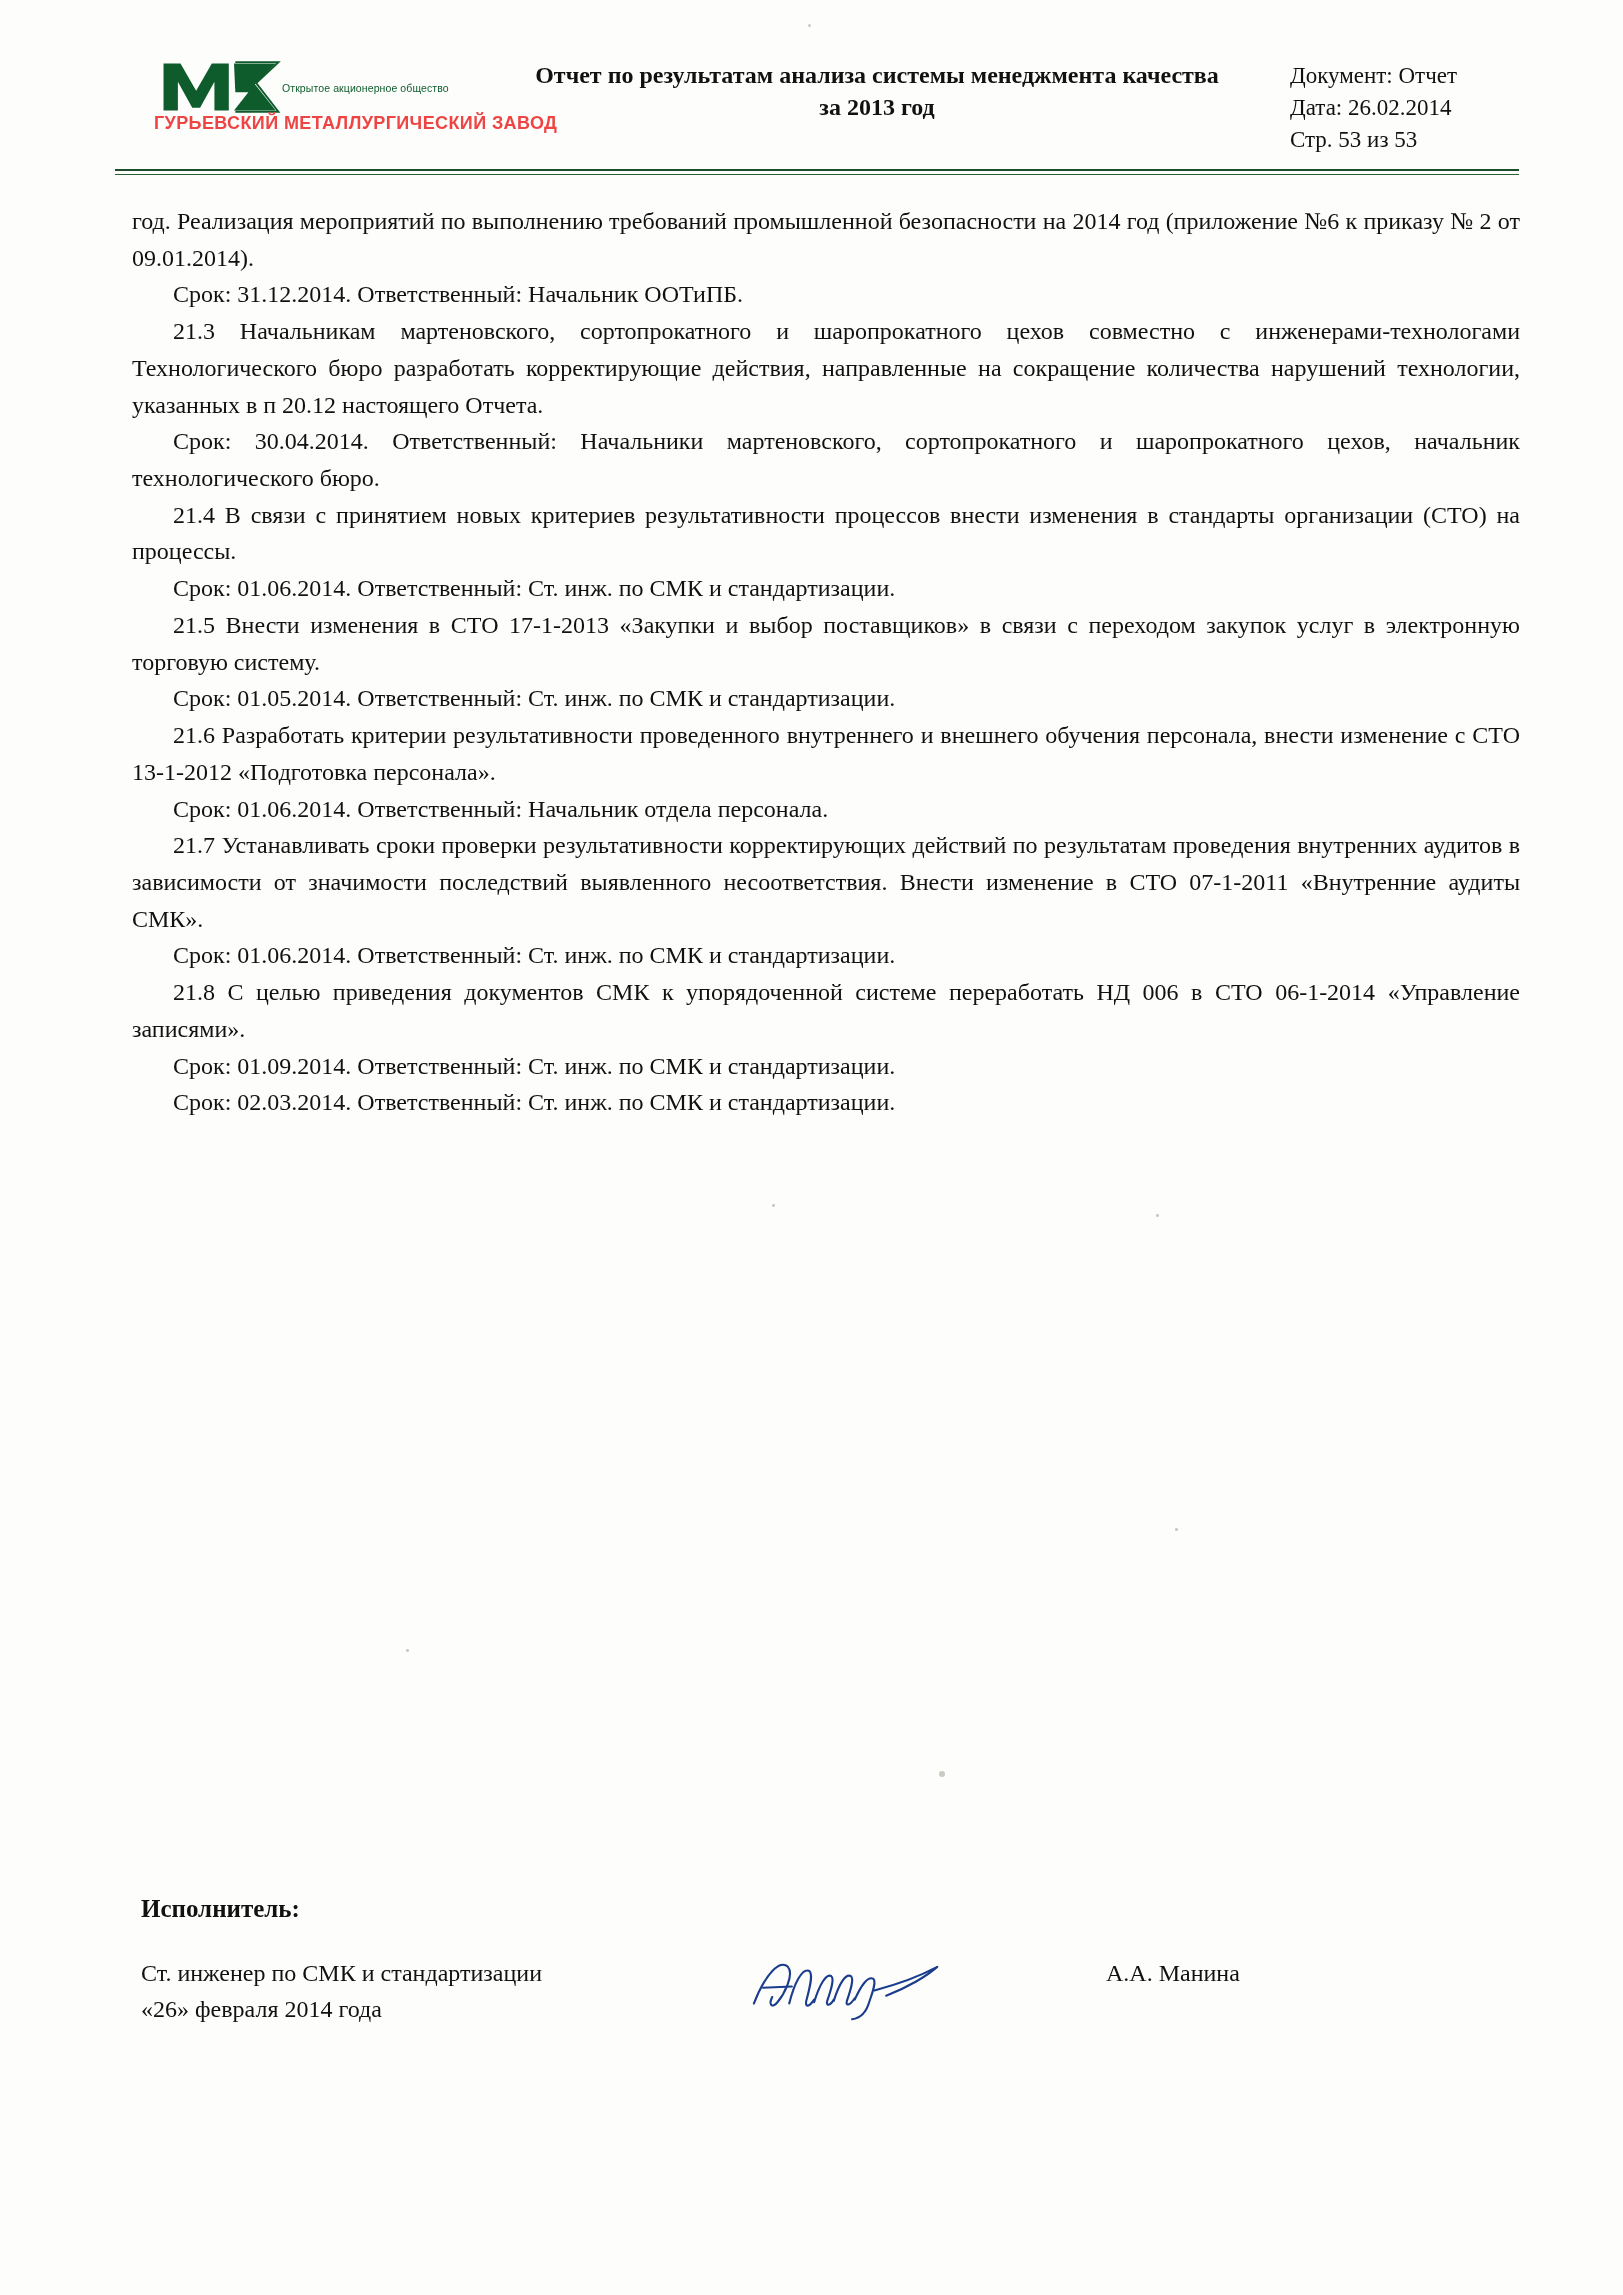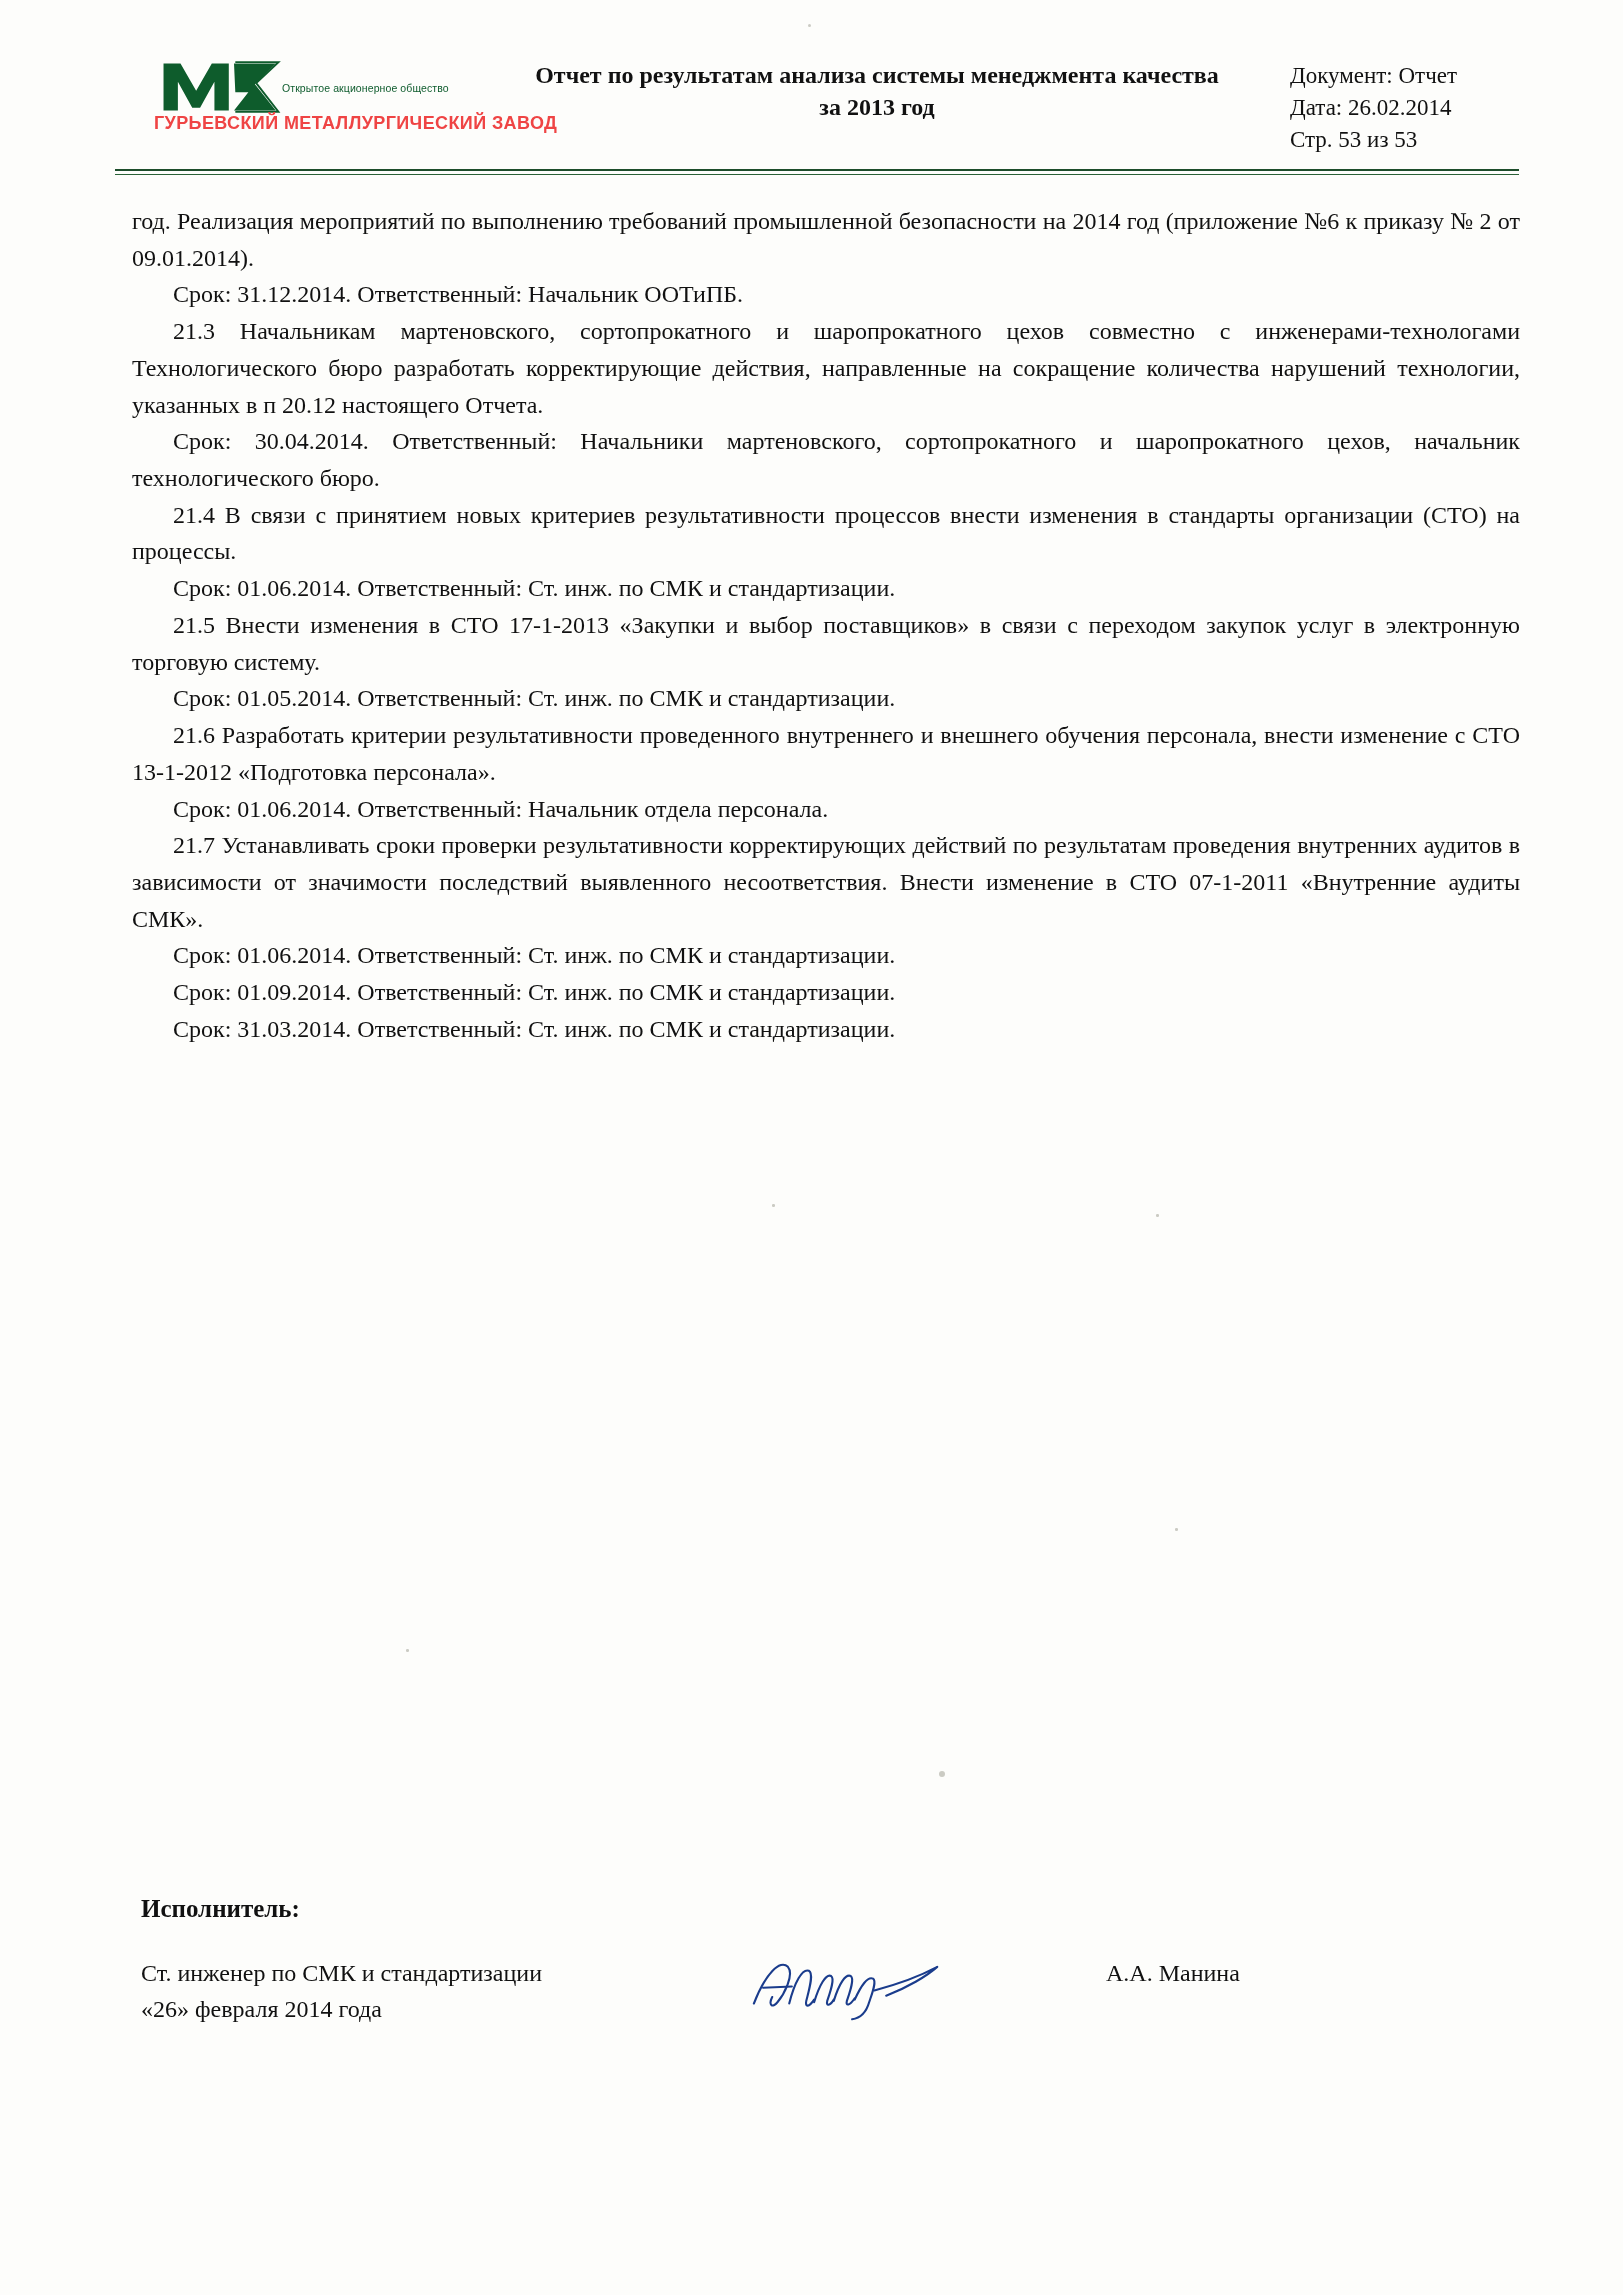--- a/index.html
+++ b/index.html
@@ -203,22 +203,23 @@
     <p class="para indent">21.3 Начальникам мартеновского, сортопрокатного и шаропрокатного цехов совместно с инженерами-технологами Технологического бюро разработать корректирующие действия, направленные на сокращение количества нарушений технологии, указанных в п 20.12 настоящего Отчета.</p>
     <p class="para indent">Срок: 30.04.2014. Ответственный: Начальники мартеновского, сортопрокатного и шаропрокатного цехов, начальник технологического бюро.</p>
     <p class="para indent">21.4 В связи с принятием новых критериев результативности процессов внести изменения в стандарты организации (СТО) на процессы.</p>
     <p class="para srok">Срок: 01.06.2014. Ответственный: Ст. инж. по СМК и стандартизации.</p>
     <p class="para indent">21.5 Внести изменения в СТО 17-1-2013 «Закупки и выбор поставщиков» в связи с переходом закупок услуг в электронную торговую систему.</p>
     <p class="para srok">Срок: 01.05.2014. Ответственный: Ст. инж. по СМК и стандартизации.</p>
     <p class="para indent">21.6 Разработать критерии результативности проведенного внутреннего и внешнего обучения персонала, внести изменение с СТО 13-1-2012 «Подготовка персонала».</p>
     <p class="para srok">Срок: 01.06.2014. Ответственный: Начальник отдела персонала.</p>
     <p class="para indent">21.7 Устанавливать сроки проверки результативности корректирующих действий по результатам проведения внутренних аудитов в зависимости от значимости последствий выявленного несоответствия. Внести изменение в СТО 07-1-2011 «Внутренние аудиты СМК».</p>
     <p class="para srok">Срок: 01.06.2014. Ответственный: Ст. инж. по СМК и стандартизации.</p>
+    <p class="para indent">21.8 С целью приведения документов СМК к упорядоченной системе переработать НД 006 в СТО 06-1-2014 «Управление записями».</p>
     <p class="para srok">Срок: 01.09.2014. Ответственный: Ст. инж. по СМК и стандартизации.</p>
-    <p class="para srok">Срок: 31.03.2014. Ответственный: Ст. инж. по СМК и стандартизации.</p>
+    <p class="para srok">Срок: 02.03.2014. Ответственный: Ст. инж. по СМК и стандартизации.</p>
   </div>
 
   <div class="sign-title">Исполнитель:</div>
   <div class="sign-line1">Ст. инженер по СМК и стандартизации</div>
   <div class="sign-line2">«26» февраля 2014 года</div>
   <div class="sign-name">А.А. Манина</div>
 
   <div class="signature">
     <svg width="262" height="79" viewBox="0 0 400 120" xmlns="http://www.w3.org/2000/svg">
       <g fill="none" stroke="#1a3c8c" stroke-width="3.2" stroke-linecap="round" stroke-linejoin="round">

